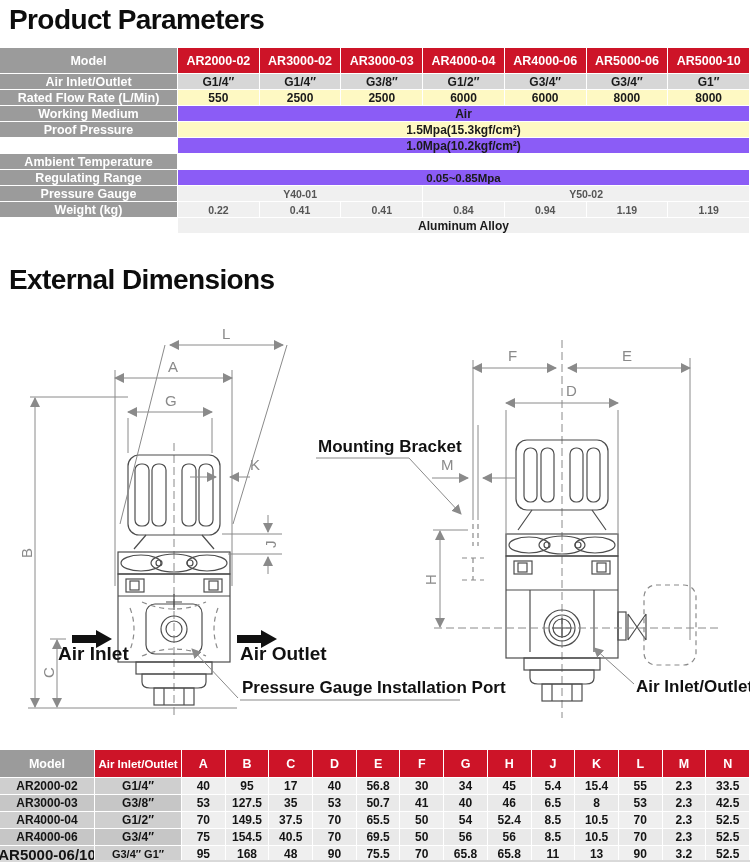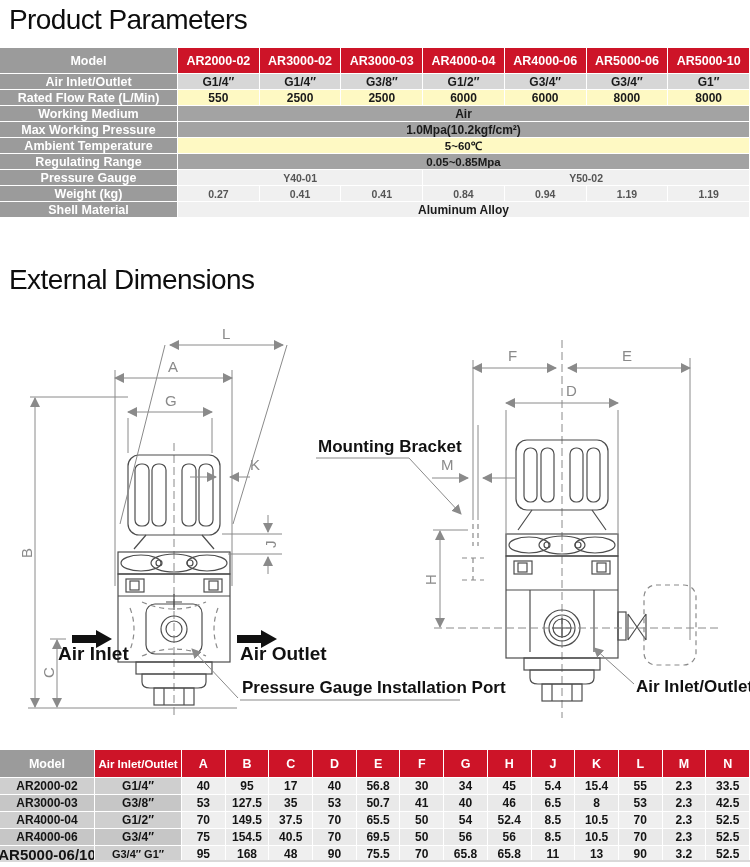--- a/index.html
+++ b/index.html
@@ -1,27 +1,27 @@
 <!DOCTYPE html>
 <html><head>
 <meta charset="utf-8">
 <style>
   html,body{margin:0;padding:0}
   body{width:750px;height:867px;background:#fff;font-family:"Liberation Sans",sans-serif;position:relative;overflow:hidden}
-  .sect-title{position:absolute;left:9px;margin:0;font-size:28px;font-weight:400;color:#0d0d0d;letter-spacing:-0.6px}
+  .sect-title{position:absolute;left:9px;margin:0;font-size:28px;font-weight:700;color:#0d0d0d;letter-spacing:-0.6px}
   
   #t1{position:absolute;top:48px;left:0;width:750px}
   #t1 .r{display:grid;grid-template-columns:178px repeat(7,1fr)}
   #t1 .c{box-sizing:border-box;height:16px;display:flex;align-items:center;justify-content:center;
          border-right:1px solid #fff;border-bottom:1px solid #fff;
          font-size:12px;font-weight:700;color:#1a1a1a;white-space:nowrap;overflow:hidden}
   #t1 .hc{height:26px;background:#cd1428;color:#fff;font-size:12.5px}
   #t1 .lab{background:#9b9b9b;color:#fff;font-size:12.5px}
   #t1 .lab.h{height:26px}
-  .bgA{background:#d7d7d7}.bgB{background:#fef9c3}.bgC{background:#a3a3a3}.bgD{background:#f0f0f0}
+  .bgA{background:#d7d7d7}.bgB{background:#fef9c3}.bgC{background:#8b5cf6}.bgD{background:#f0f0f0}
   .sm{font-weight:bold;font-size:10.5px !important;color:#555 !important}
   .mid{font-size:11.5px !important}
   .sp-full{grid-column:2 / -1}
   .sp-l{grid-column:2 / span 3}
   .sp-r{grid-column:5 / span 4}
   
   #t2{position:absolute;top:750px;left:0;width:750px}
   #t2 .r{display:grid;grid-template-columns:95px 87px repeat(13,1fr)}
   #t2 .c{box-sizing:border-box;height:17px;display:flex;align-items:center;justify-content:center;
          border-right:1.5px solid #fff;border-bottom:1.5px solid #fff;
@@ -79,48 +79,49 @@
     <div class="c bgB">6000</div>
     <div class="c bgB">6000</div>
     <div class="c bgB">8000</div>
     <div class="c bgB">8000</div>
   </div>
   <div class="r">
     <div class="c lab">Working Medium</div>
     <div class="c bgC sp-full">Air</div>
   </div>
   <div class="r">
-    <div class="c lab">Max Working Pressure</div>
+    <div class="c lab">Proof Pressure</div>
+    <div class="c bgB sp-full">1.5Mpa(15.3kgf/cm²)</div>
+  </div>
+  <div class="r">
     <div class="c bgC sp-full">1.0Mpa(10.2kgf/cm²)</div>
   </div>
   <div class="r">
     <div class="c lab">Ambient Temperature</div>
-    <div class="c bgB sp-full mid">5~60℃</div>
   </div>
   <div class="r">
     <div class="c lab">Regulating Range</div>
     <div class="c bgC sp-full mid">0.05~0.85Mpa</div>
   </div>
   <div class="r">
     <div class="c lab">Pressure Gauge</div>
     <div class="c bgD sp-l sm">Y40-01</div>
     <div class="c bgD sp-r sm">Y50-02</div>
   </div>
   <div class="r">
     <div class="c lab">Weight (kg)</div>
-    <div class="c bgD sm">0.27</div>
+    <div class="c bgD sm">0.22</div>
     <div class="c bgD sm">0.41</div>
     <div class="c bgD sm">0.41</div>
     <div class="c bgD sm">0.84</div>
     <div class="c bgD sm">0.94</div>
     <div class="c bgD sm">1.19</div>
     <div class="c bgD sm">1.19</div>
   </div>
   <div class="r">
-    <div class="c lab">Shell Material</div>
     <div class="c bgD sp-full">Aluminum Alloy</div>
   </div>
 </div>
 
 <h1 class="sect-title" style="top:264px">External Dimensions</h1>
 
 <svg id="diag" width="750" height="432" viewBox="0 0 750 432">
   <defs>
     <marker id="ma" viewBox="0 0 10 10" refX="9" refY="5" markerWidth="10" markerHeight="10" orient="auto-start-reverse">
       <path d="M0,0 L10,5 L0,10 z" fill="#8a8a8a"></path>

